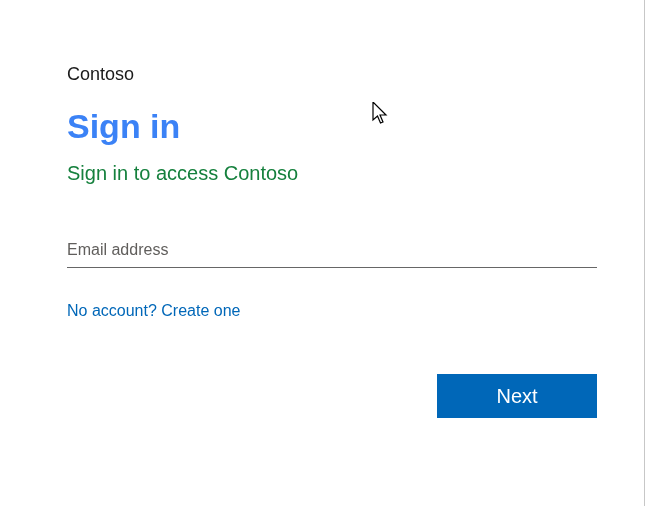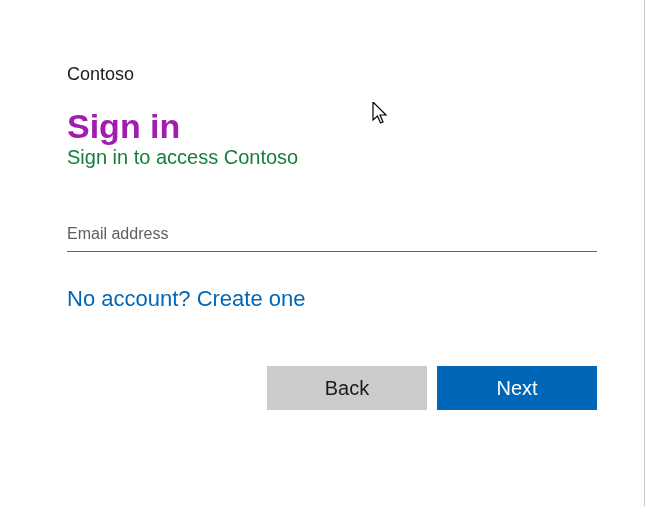--- a/index.html
+++ b/index.html
@@ -23,21 +23,22 @@
     }
     .company {
       font-size: 18px;
       font-weight: 400;
       color: #1b1b1b;
       margin-bottom: 22px;
     }
     .title {
       font-size: 34px;
       font-weight: 600;
-      color: #a21caf;
+      color: #3b82f6;
+      margin-bottom: 16px;
     }
     .subtitle {
       font-size: 20px;
       font-weight: 400;
       color: #15803d;
       margin-bottom: 52px;
     }
     .email-input {
       width: 100%;
       border: none;
@@ -49,21 +50,21 @@
       background: transparent;
       color: #4d7c0f;
     }
     .email-input::placeholder {
       color: #605e5c;
       opacity: 1;
     }
     .create-link {
       display: inline-block;
       margin-top: 34px;
-      font-size: 22px;
+      font-size: 16px;
       color: #0067b8;
       text-decoration: none;
       cursor: pointer;
     }
     .button-row {
       margin-top: 54px;
       display: flex;
       justify-content: flex-end;
       gap: 10px;
     }
@@ -108,20 +109,19 @@
 
 <div class="right-border"></div>
 
 <div class="dialog">
   <div class="company">Contoso</div>
   <h1 class="title">Sign in</h1>
   <div class="subtitle">Sign in to access Contoso</div>
   <input type="text" class="email-input" placeholder="Email address" style="">
   <a class="create-link">No account? Create one</a>
   <div class="button-row">
-    <button class="btn btn-back">Back</button>
     <button class="btn btn-next">Next</button>
   </div>
 </div>
 
 <svg class="cursor" viewBox="0 0 16 24">
   <path d="M0 0 L0 18 L4.5 14 L7.5 21 L10 20 L7 13 L13 13 Z" fill="#ffffff" stroke="#000000" stroke-width="1.2"></path>
 </svg>
 
 </body></html>

